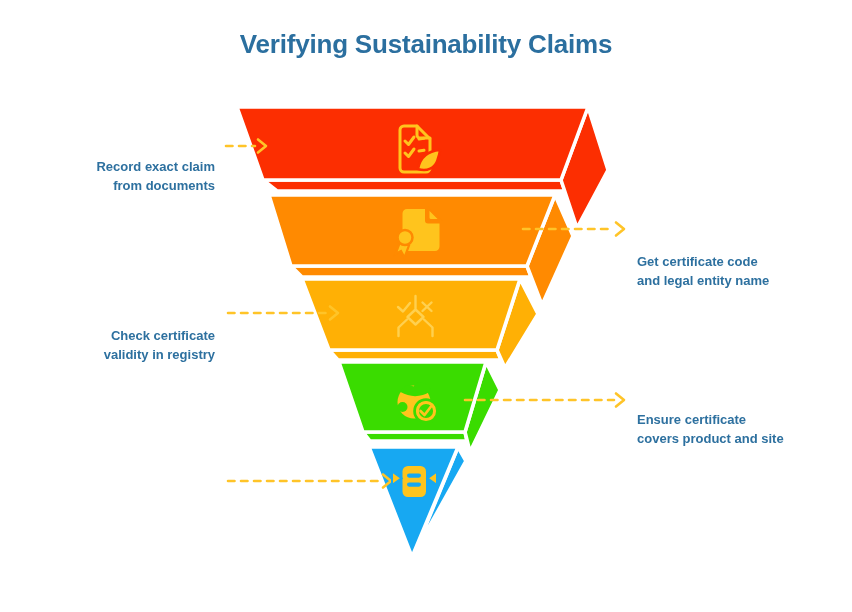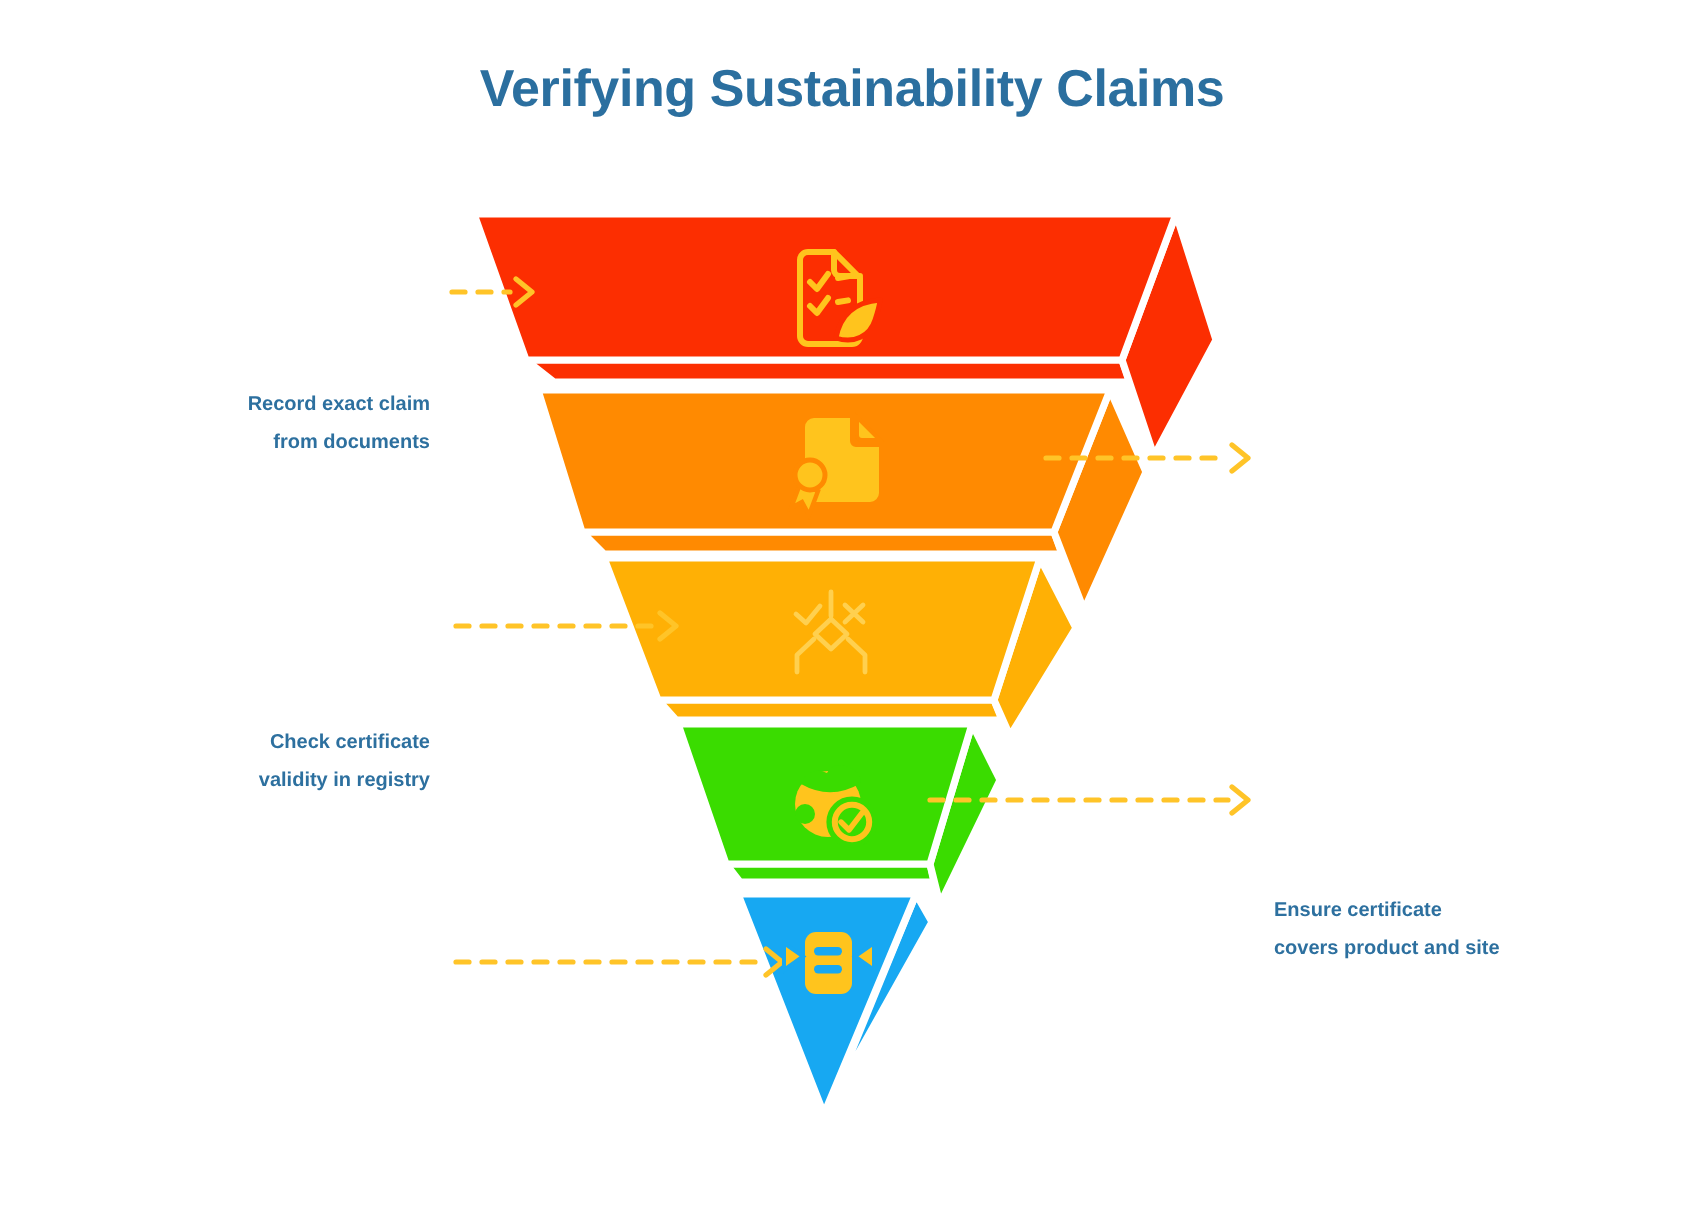--- a/index.html
+++ b/index.html
@@ -7,21 +7,21 @@
     position:relative;width:852px;height:612px;background:#ffffff;
     font-family:"Liberation Sans", sans-serif;overflow:hidden;
   }
   .diagram-title{
     position:absolute;top:29px;left:0;right:0;text-align:center;
     font-size:26px;font-weight:bold;letter-spacing:-0.2px;
   }
   .funnel-svg{position:absolute;top:0;left:0;}
   .face{stroke:#ffffff;stroke-width:3.6;stroke-linejoin:round;}
   .step-label{
-    position:absolute;font-size:10px;font-weight:bold;line-height:19px;margin-top:36px;
+    position:absolute;font-size:13px;font-weight:bold;line-height:19px;
   }
   .step-label.left{right:637px;text-align:right;}
   .step-label.right{left:637px;text-align:left;}
   .lbl1{top:157px;}
   .lbl2{top:252px;}
   .lbl3{top:326px;}
   .lbl4{top:410px;}
   .lbl5{top:497px;}
 </style>
 </head>
@@ -123,19 +123,20 @@
       <rect x="402.5" y="466" width="23.5" height="31" rx="5.5" fill="#ffc41d"></rect>
       <rect x="407" y="473.5" width="14" height="4.2" rx="2.1" fill="#17a8f2"></rect>
       <rect x="407" y="482.5" width="14" height="4.2" rx="2.1" fill="#17a8f2"></rect>
       <path d="M392,471.5 v13.5 l9.5,-6.8 Z" stroke-width="2" fill="#ffc41d" stroke="#17a8f2"></path>
       <path d="M437,471.5 v13.5 l-9.5,-6.8 Z" stroke-width="2" fill="#ffc41d" stroke="#17a8f2"></path>
     </g>
   </svg>
 
   <div class="step-label left lbl1" style="color: rgb(45, 112, 159);">Record exact claim<br>from documents</div>
 
+  <div class="step-label right lbl2" style="color: rgb(45, 112, 159);">Get certificate code<br>and legal entity name</div>
 
   <div class="step-label left lbl3" style="color: rgb(45, 112, 159);">Check certificate<br>validity in registry</div>
 
   <div class="step-label right lbl4" style="color: rgb(45, 112, 159);">Ensure certificate<br>covers product and site</div>
 
 
 </div>
 
 </body></html>

